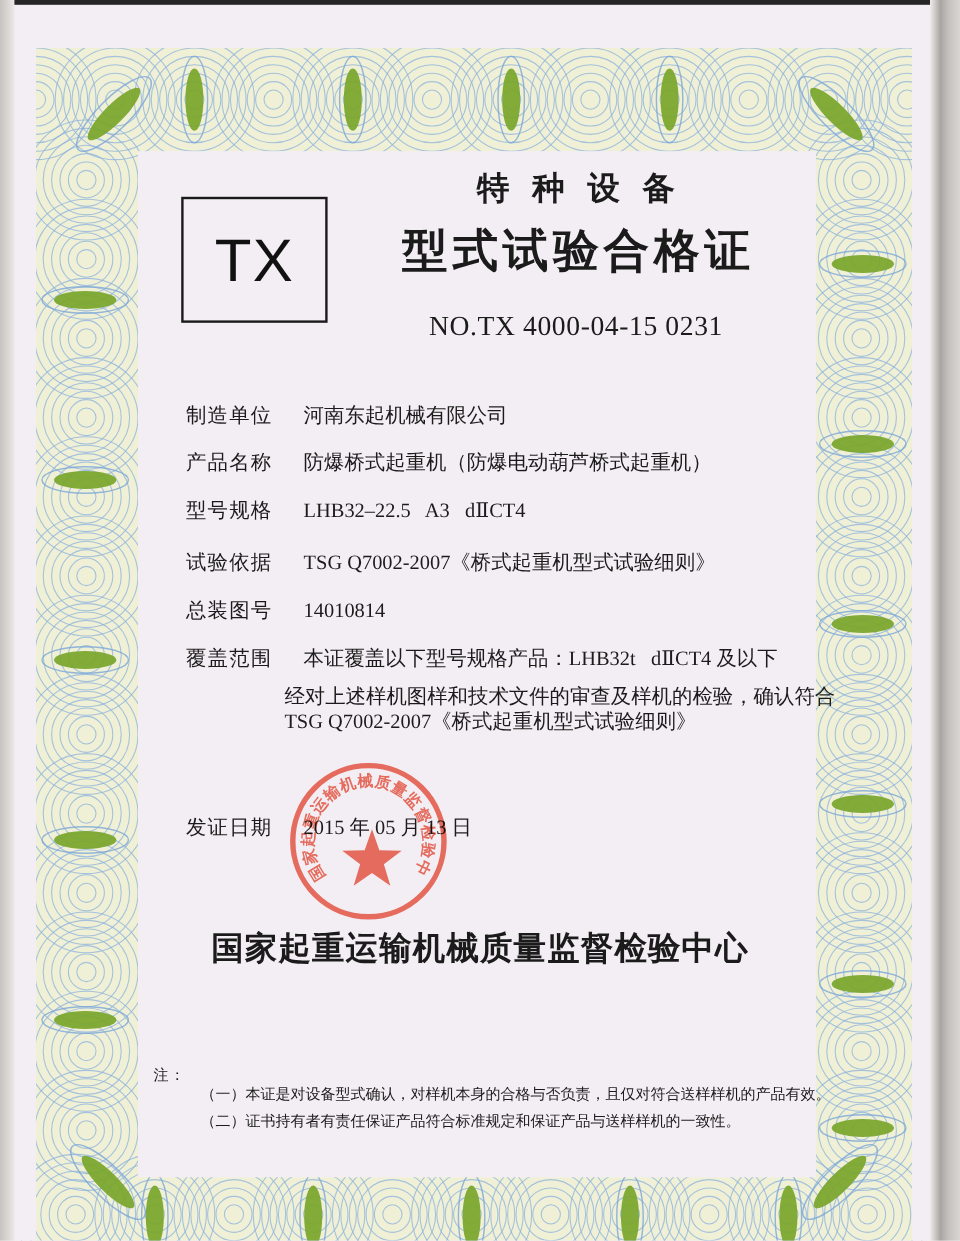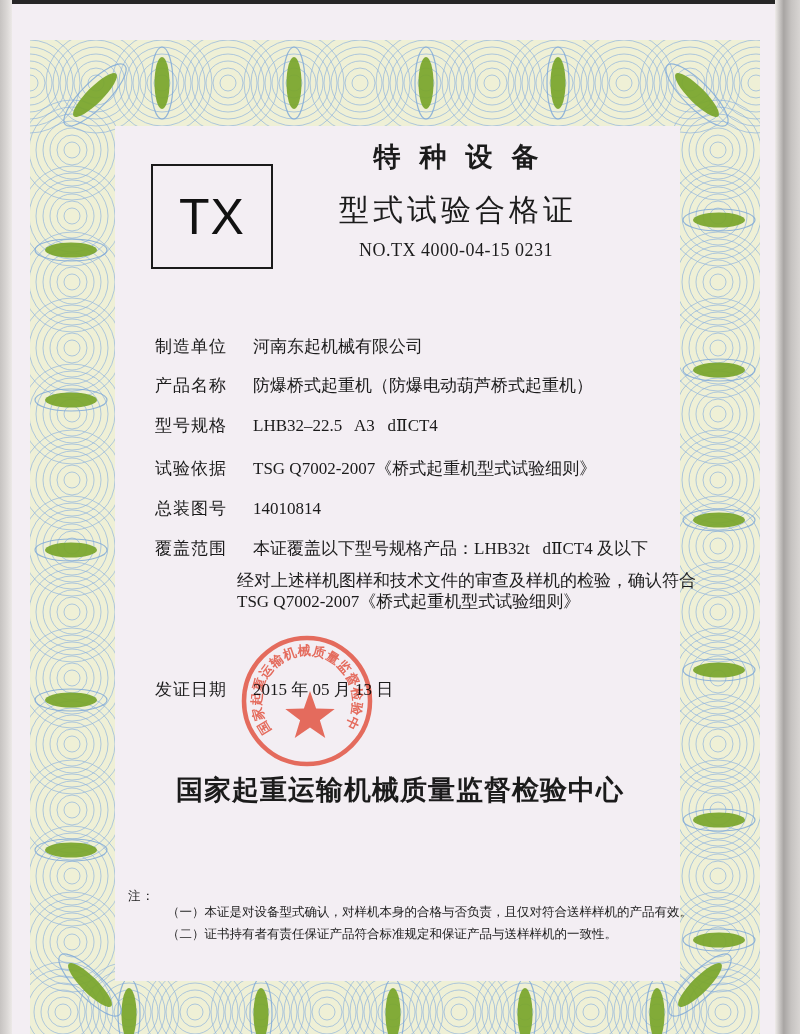--- a/index.html
+++ b/index.html
@@ -7,26 +7,26 @@
        font-family:"Liberation Serif","DejaVu Serif",serif;color:#1b1b1b;}
   .paper{position:absolute;left:0;top:0;width:800px;height:1034px;background:#f3eef3;}
   .border-svg,.stamp-svg{position:absolute;left:0;top:0;}
   .border-svg{width:800px;height:1034px;}
 
   
   .tx-box{position:absolute;left:151px;top:164px;width:118px;height:101px;
           border:2px solid #1a1a1a;display:flex;align-items:center;justify-content:center;}
   .tx-box span{font-family:"Liberation Sans","DejaVu Sans",sans-serif;font-weight:normal;
                font-size:50px;letter-spacing:1px;color:#111;}
-  .header{position:absolute;left:272px;top:141px;width:368px;text-align:center;}
+  .header{position:absolute;left:272px;top:141px;width:368px;text-align:center;padding-left:24px;}
   .category{font-size:27px;font-weight:600;letter-spacing:19px;text-indent:19px;
             line-height:32px;margin-bottom:8px;}
-  .main-title{font-size:30px;font-weight:normal;letter-spacing:4px;text-indent:4px;
-              line-height:58px;}
-  .cert-no{font-size:18px;letter-spacing:.5px;line-height:22px;}
+  .main-title{font-size:38px;font-weight:bold;letter-spacing:4px;text-indent:4px;
+              line-height:58px;margin-bottom:22px;}
+  .cert-no{font-size:23px;letter-spacing:.5px;line-height:22px;}
 
   
   .row{position:absolute;left:155px;display:flex;font-size:17px;line-height:21px;}
   .row .label{width:74px;letter-spacing:1px;flex:none;}
   .row .value{margin-left:24px;white-space:pre-wrap;}
   .f0{top:336px;} .f1{top:375px;} .f2{top:415px;} .f3{top:458px;} .f4{top:498px;} .f5{top:538px;}
   .xline{position:absolute;left:237px;font-size:17px;line-height:21px;white-space:pre-wrap;width:460px;}
   .x1{top:570px;} .x2{top:591px;}
   .date-row{top:679px;}
 

